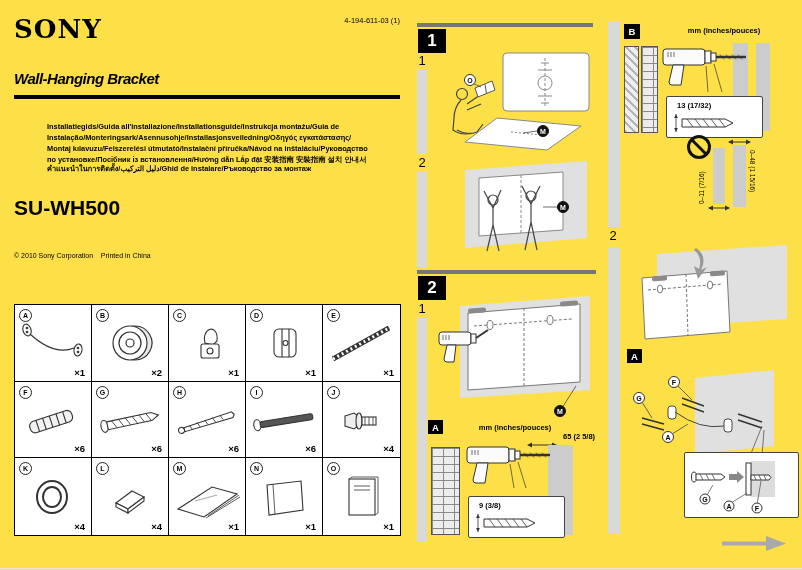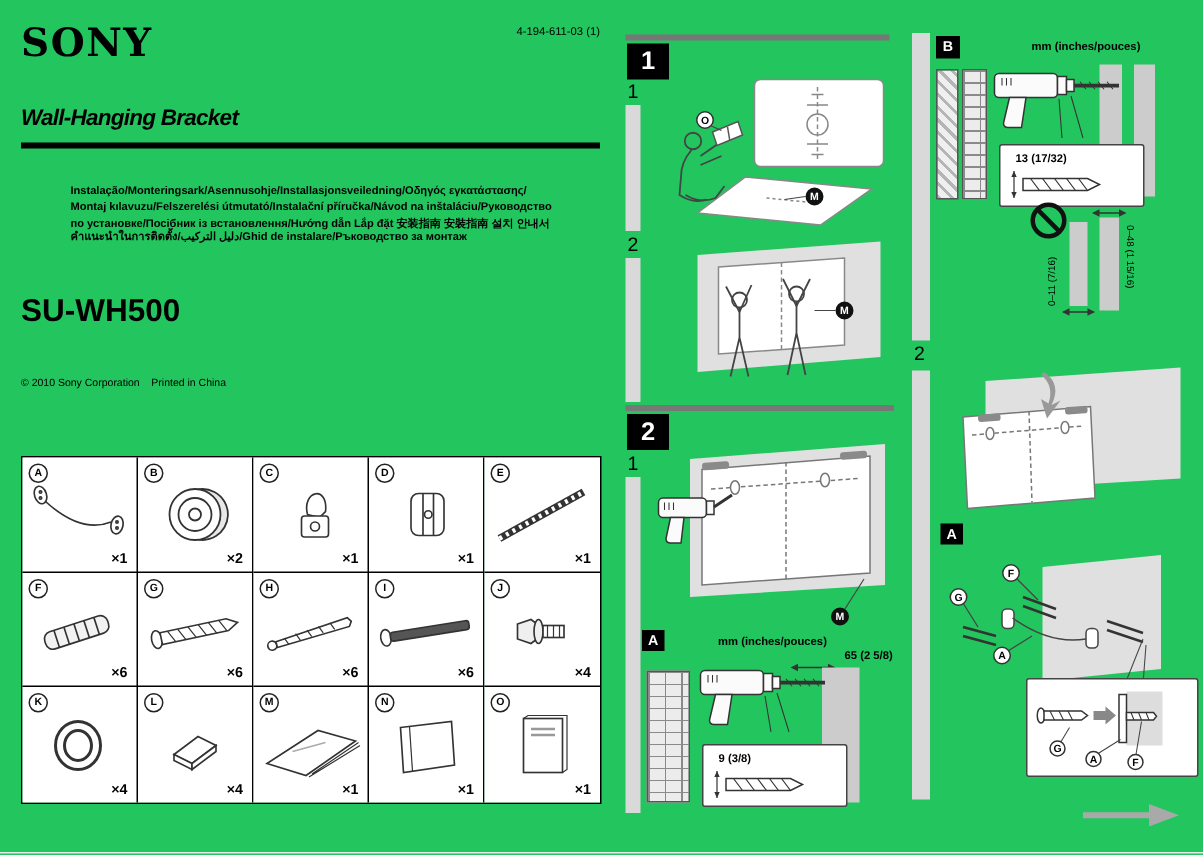--- a/index.html
+++ b/index.html
@@ -1,16 +1,16 @@
 <!DOCTYPE html>
 <html><head>
 <meta charset="utf-8">
 <style>
   html,body{margin:0;padding:0;background:#fff;}
-  .page{position:relative;width:802px;height:570px;background:#22c55e;overflow:hidden;
+  .page{position:relative;width:802px;height:570px;background:#fde047;overflow:hidden;
         font-family:"Liberation Sans",sans-serif;color:#000;}
   .abs{position:absolute;}
   .brand{font-family:"DejaVu Serif",serif;font-weight:bold;font-size:26px;letter-spacing:1px;}
   .docnum{font-size:7.5px;text-align:right;}
   .title{font-size:15px;font-weight:bold;letter-spacing:-0.5px;font-style:italic;}
   .rule{background:#000;}
   .langs{font-size:7.4px;font-weight:bold;line-height:11px;width:352px;}
   .model{font-size:21px;font-weight:bold;}
   .copy{font-size:7px;white-space:pre;}
   .grid{display:grid;grid-template-columns:repeat(5,1fr);grid-template-rows:repeat(3,1fr);
@@ -50,20 +50,21 @@
 <body>
 
 <div class="page">
 
   <div class="abs brand" style="left:14px;top:14px;">SONY</div>
   <div class="abs docnum" style="left:298px;top:16px;width:102px;">4-194-611-03 (1)</div>
   <div class="abs title" style="left:14px;top:70px;">Wall-Hanging Bracket</div>
   <div class="abs rule" style="left:14px;top:95px;width:386px;height:4px;"></div>
 
   <div class="abs langs" style="left:47px;top:121px;">
+    <div>Installatiegids/Guida all'installazione/Installationsguide/Instrukcja montażu/Guia de</div>
     <div>Instalação/Monteringsark/Asennusohje/Installasjonsveiledning/Οδηγός εγκατάστασης/</div>
     <div>Montaj kılavuzu/Felszerelési útmutató/Instalační příručka/Návod na inštaláciu/Руководство</div>
     <div>по установке/Посібник із встановлення/Hướng dẫn Lắp đặt 安装指南 安裝指南 설치 안내서</div>
     <div style="margin-top:-2px;">คำแนะนำในการติดตั้ง/دليل التركيب/Ghid de instalare/Ръководство за монтаж</div>
   </div>
 
   <div class="abs model" style="left:14px;top:196px;">SU-WH500</div>
   <div class="abs copy" style="left:14px;top:252px;">© 2010 Sony Corporation    Printed in China</div>
 
   <div class="abs grid" style="left:14px;top:304px;width:385px;height:230px;">

